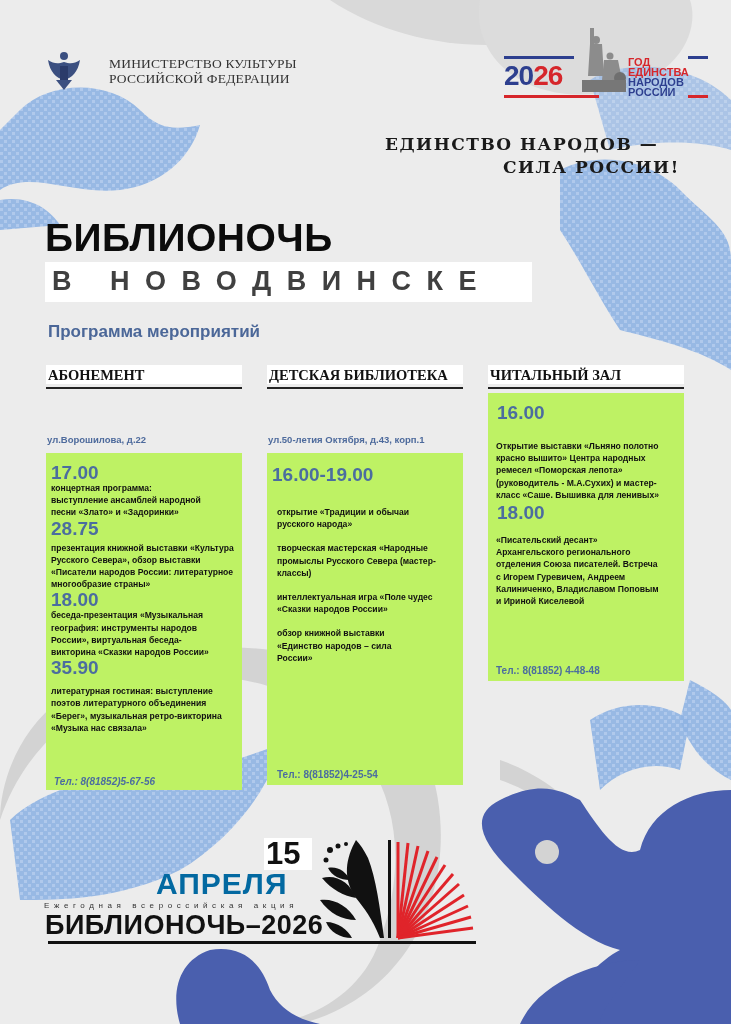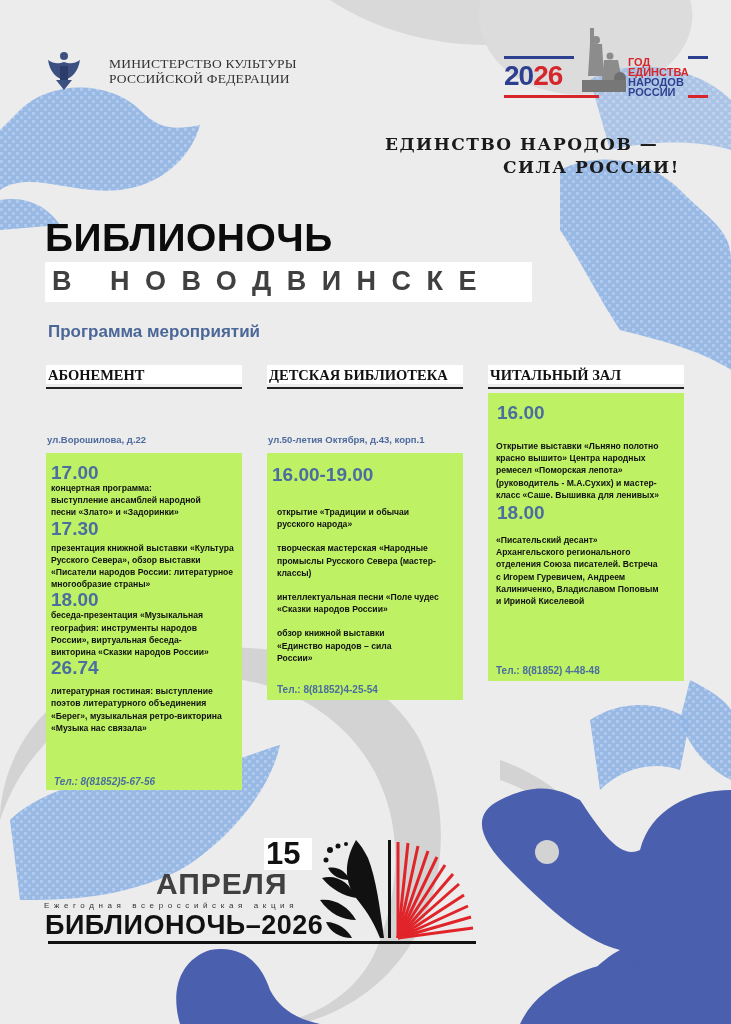--- a/index.html
+++ b/index.html
@@ -44,28 +44,28 @@
     .col .rule { height: 2px; background: #222; margin-top: 3px; }
     .col .addr { font-size: 9.5px; font-weight: bold; color: #4d6a9c; padding: 5px 1px 0; height: 15px; margin-top: 40px; }
     .col .card { background: #bef264; margin-top: 4px; padding: 4px 6px 4px 5px; box-sizing: border-box; position: relative; }
     .time { font-size: 19px; font-weight: bold; color: #4b6d9f; line-height: 19px; }
     .desc { font-size: 8.6px; font-weight: bold; line-height: 12.2px; color: #111; }
     .tel { font-size: 10px; font-weight: bold; color: #4b6d9f; }
 
     #col1 { left: 46px; }
     #col1 .card { height: 337px; width: 196px; }
     #col2 { left: 267px; }
-    #col2 .card { height: 247px; width: 196px; }
+    #col2 .card { height: 332px; width: 196px; }
     #col3 { left: 488px; }
     #col3 .card { height: 288px; width: 196px; }
 
     
     .date-box { position: absolute; left: 264px; top: 838px; width: 48px; height: 32px; background: #fff; }
     .date-num { position: absolute; left: 266px; top: 836px; font-size: 31px; font-weight: bold; color: #111; }
-    .month { position: absolute; left: 156px; top: 867px; font-size: 30px; font-weight: bold; color: #404040; letter-spacing: 1px; }
+    .month { position: absolute; left: 156px; top: 867px; font-size: 30px; font-weight: bold; color: #0369a1; letter-spacing: 1px; }
     .annual { position: absolute; left: 44px; top: 901px; font-size: 8px; letter-spacing: 4.6px; color: #333; }
     .event { position: absolute; left: 45px; top: 910px; font-size: 27px; font-weight: bold; color: #111; letter-spacing: 0.5px; }
     .baseline { position: absolute; left: 48px; top: 941px; width: 428px; height: 3px; background: #111; }
     .emblem-ornament { position: absolute; left: 316px; top: 838px; width: 160px; height: 103px; }
   </style>
 </head>
 <body>
 
 <svg class="bg-layer" width="731" height="1024" viewBox="0 0 731 1024">
   <defs>
@@ -147,39 +147,39 @@
   <div class="subtitle">В НОВОДВИНСКЕ</div>
   <div class="program">Программа мероприятий</div>
 
   <div class="col" id="col1">
     <div class="head">АБОНЕМЕНТ</div>
     <div class="rule"></div>
     <div class="addr">ул.Ворошилова, д.22</div>
     <div class="card">
       <div class="time" style="margin-top:6px;">17.00</div>
       <div class="desc" style="width:150px;">концертная программа: выступление  ансамблей народной песни «Злато» и «Задоринки»</div>
-      <div class="time">17.30</div>
+      <div class="time">28.75</div>
       <div class="desc" style="margin-top:4px;">презентация  книжной выставки «Культура Русского Севера», обзор выставки «Писатели народов России: литературное многообразие страны»</div>
       <div class="time">18.00</div>
       <div class="desc" style="width:170px;">беседа-презентация «Музыкальная география: инструменты народов России», виртуальная беседа-викторина «Сказки народов России»</div>
-      <div class="time">26.74</div>
+      <div class="time">35.90</div>
       <div class="desc" style="margin-top:8px;">литературная гостиная: выступление поэтов литературного объединения «Берег», музыкальная ретро-викторина «Музыка нас связала»</div>
       <div class="tel" style="position:absolute; left:8px; bottom:3px;font-style:italic;">Тел.: 8(81852)5-67-56</div>
     </div>
   </div>
 
   <div class="col" id="col2">
     <div class="head">ДЕТСКАЯ БИБЛИОТЕКА</div>
     <div class="rule"></div>
     <div class="addr">ул.50-летия Октября, д.43, корп.1</div>
     <div class="card">
       <div class="time" style="margin-top:8px;">16.00-19.00</div>
       <div class="desc" style="margin:22px 0 0 5px; width:160px;">открытие «Традиции и обычаи русского народа»</div>
       <div class="desc" style="margin:12px 0 0 5px; width:175px;">творческая мастерская «Народные промыслы Русского Севера (мастер-классы)</div>
-      <div class="desc" style="margin:12px 0 0 5px; width:170px;">интеллектуальная песни «Поле чудес «Сказки народов России»</div>
+      <div class="desc" style="margin:12px 0 0 5px; width:170px;">интеллектуальная игра «Поле чудес «Сказки народов России»</div>
       <div class="desc" style="margin:12px 0 0 5px; width:150px;">обзор книжной выставки «Единство народов – сила России»</div>
       <div class="tel" style="position:absolute; left:10px; bottom:5px;">Тел.: 8(81852)4-25-54</div>
     </div>
   </div>
 
   <div class="col" id="col3">
     <div class="head">ЧИТАЛЬНЫЙ ЗАЛ</div>
     <div class="rule"></div>
     <div class="card">
       <div class="time" style="margin-top:6px; padding-left:4px;">16.00</div>

